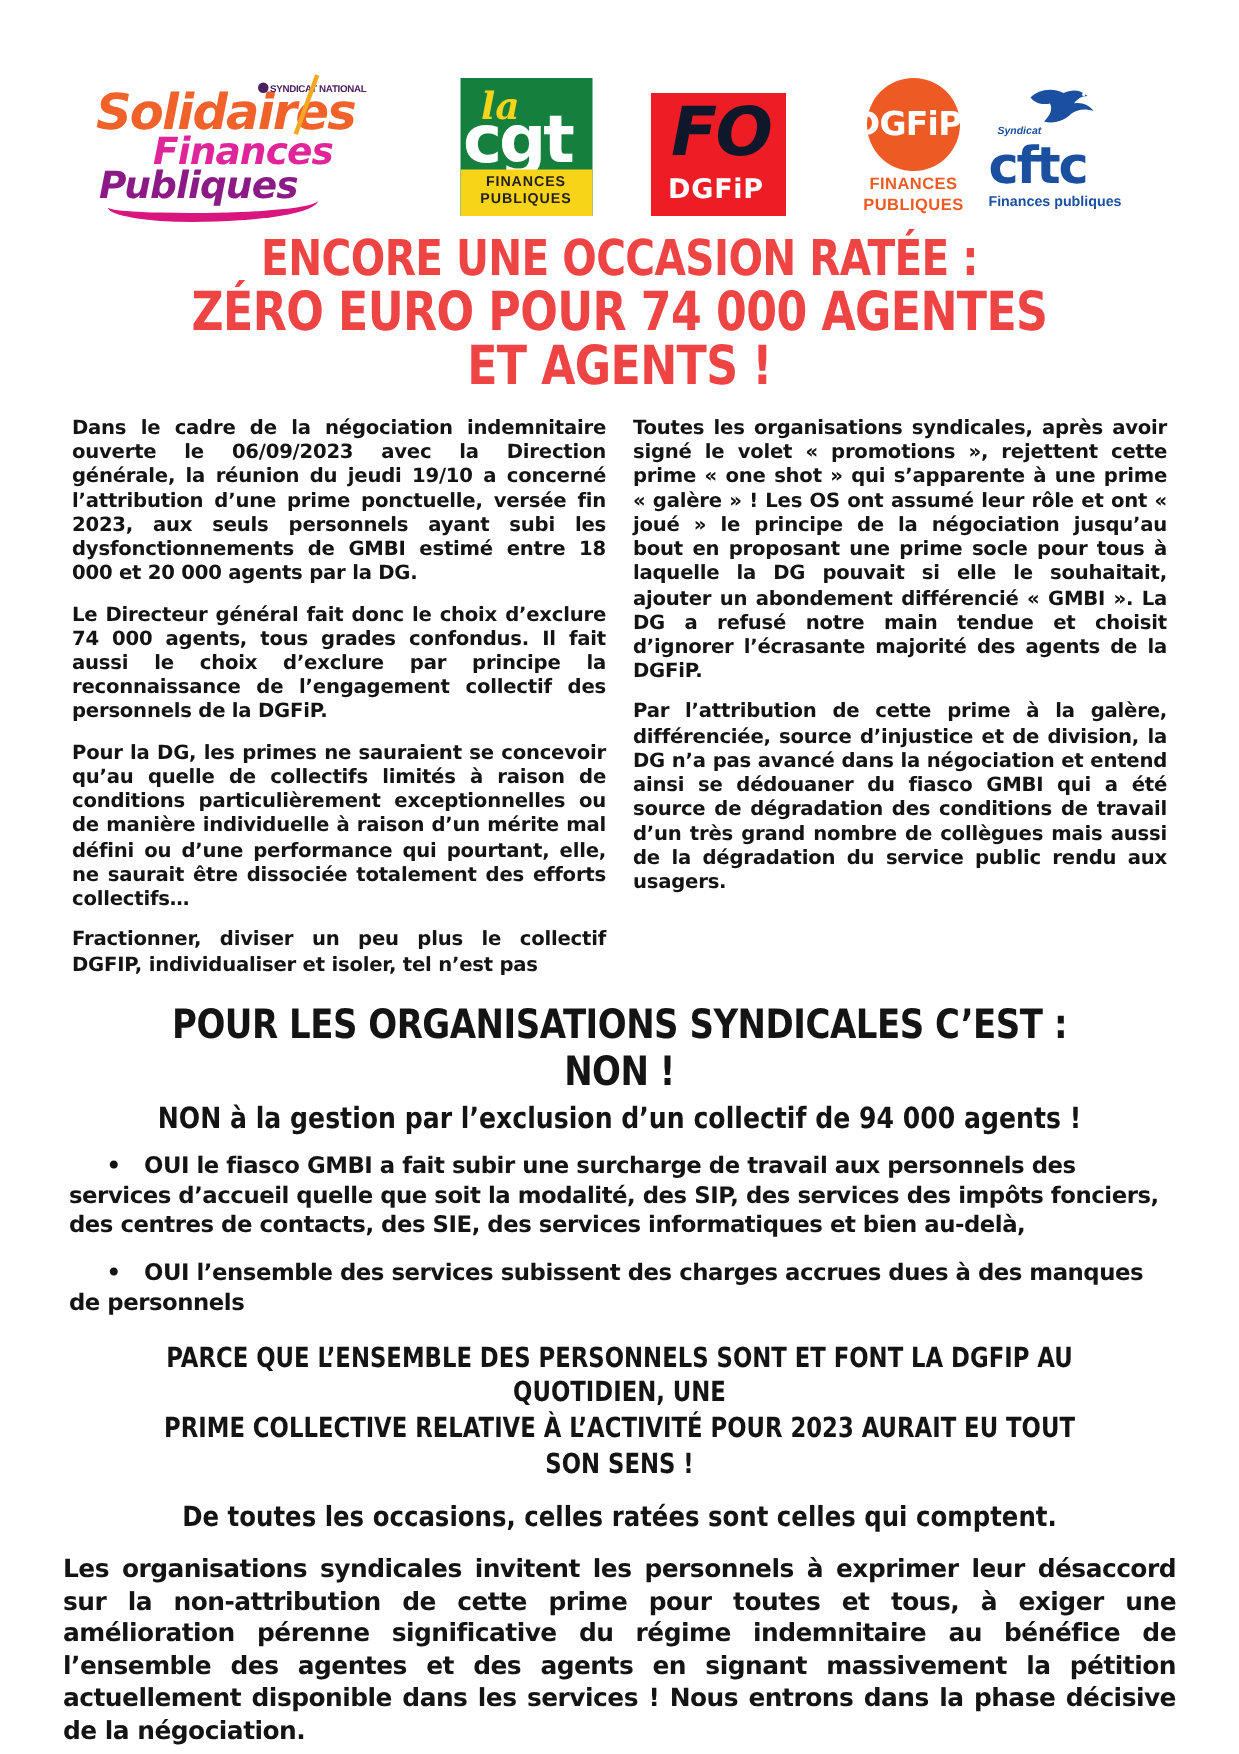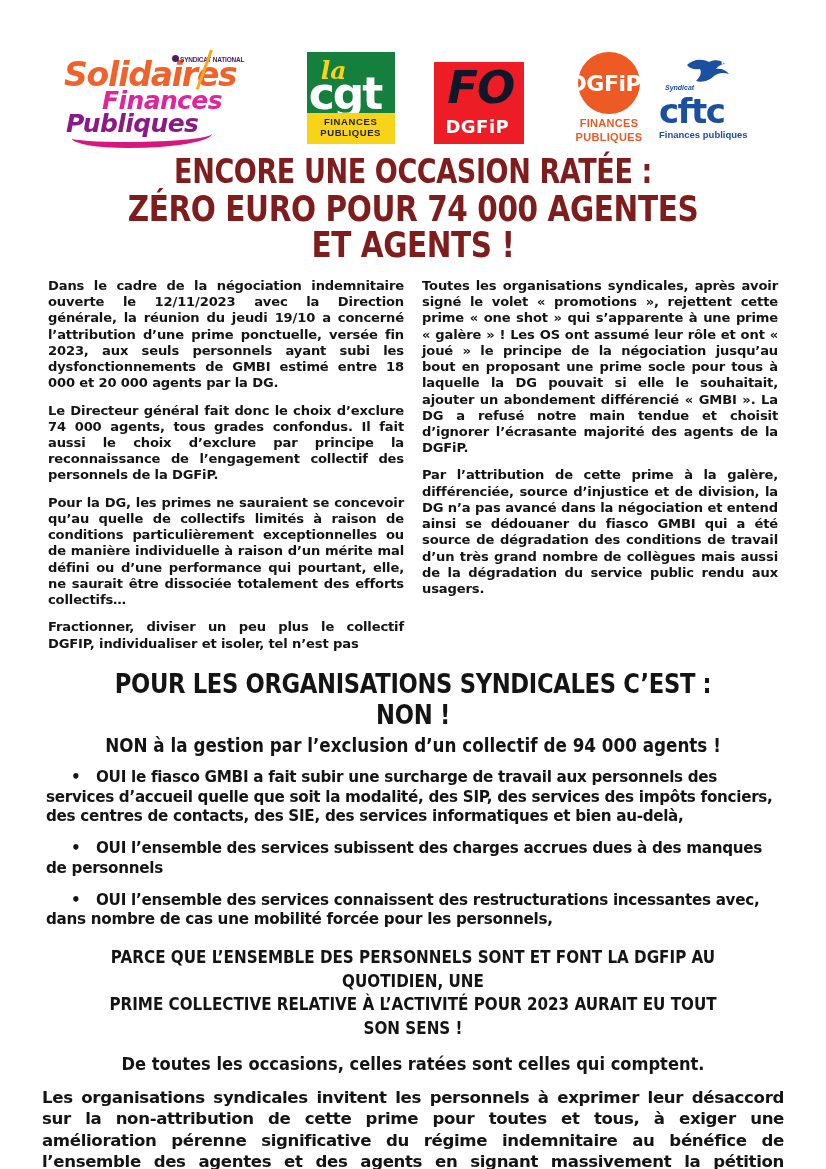--- a/index.html
+++ b/index.html
@@ -274,21 +274,21 @@
     color: #1B4FA0;
     margin-top: 2px;
   }
 
   
   .headline {
     text-align: center;
     margin-top: 12px;
     font-family: "DejaVu Sans", sans-serif;
     font-weight: bold;
-    color: #7f1d1d;
+    color: #ef4444;
     line-height: 0.98;
   }
   .headline .l1 {
     font-size: 33px;
     letter-spacing: -0.5px;
     transform: scaleX(0.82);
     transform-origin: center;
     display: block;
   }
   .headline .l2 {
@@ -462,21 +462,21 @@
 
   </div>
 
   <div class="headline">
     <span class="l1">ENCORE UNE OCCASION RATÉE :</span>
     <span class="l2">ZÉRO EURO POUR 74 000 AGENTES ET AGENTS !</span>
   </div>
 
   <div class="columns">
     <div class="col">
-      <p>Dans le cadre de la négociation indemnitaire ouverte le 12/11/2023 avec la Direction générale, la réunion du jeudi 19/10 a concerné l’attribution d’une prime ponctuelle, versée fin 2023, aux seuls personnels ayant subi les dysfonctionnements de GMBI estimé entre 18 000 et 20 000 agents par la DG.</p>
+      <p>Dans le cadre de la négociation indemnitaire ouverte le 06/09/2023 avec la Direction générale, la réunion du jeudi 19/10 a concerné l’attribution d’une prime ponctuelle, versée fin 2023, aux seuls personnels ayant subi les dysfonctionnements de GMBI estimé entre 18 000 et 20 000 agents par la DG.</p>
       <p>Le Directeur général fait donc le choix d’exclure 74 000 agents, tous grades confondus. Il fait aussi le choix d’exclure par principe la reconnaissance de l’engagement collectif des personnels de la DGFiP.</p>
       <p>Pour la DG, les primes ne sauraient se concevoir qu’au quelle de collectifs limités à raison de conditions particulièrement exceptionnelles ou de manière individuelle à raison d’un mérite mal défini ou d’une performance qui pourtant, elle, ne saurait être dissociée totalement des efforts collectifs…</p>
       <p>Fractionner, diviser un peu plus le collectif DGFIP, individualiser et isoler, tel n’est pas</p>
     </div>
     <div class="col">
       <p>Toutes les organisations syndicales, après avoir signé le volet « promotions », rejettent cette prime « one shot » qui s’apparente à une prime « galère » ! Les OS ont assumé leur rôle et ont « joué » le principe de la négociation jusqu’au bout en proposant une prime socle pour tous à laquelle la DG pouvait si elle le souhaitait, ajouter un abondement différencié « GMBI ». La DG a refusé notre main tendue et choisit d’ignorer l’écrasante majorité des agents de la DGFiP.</p>
       <p>Par l’attribution de cette prime à la galère, différenciée, source d’injustice et de division, la DG n’a pas avancé dans la négociation et entend ainsi se dédouaner du fiasco GMBI qui a été source de dégradation des conditions de travail d’un très grand nombre de collègues mais aussi de la dégradation du service public rendu aux usagers.</p>
     </div>
   </div>
 
@@ -489,23 +489,20 @@
 
     <div class="bullet-row">
       <span class="lead">•</span><span class="oui">OUI</span> <span>le fiasco GMBI a fait subir une surcharge de travail aux personnels des services d’accueil quelle que soit la modalité, des SIP, des services des impôts fonciers, des centres de contacts, des SIE, des services informatiques et bien au-delà,</span>
     </div>
 
 
     <div class="bullet-row">
       <span class="lead">•</span><span class="oui">OUI</span> <span>l’ensemble des services subissent des charges accrues dues à des manques de personnels</span>
     </div>
 
-    <div class="bullet-row">
-      <span class="lead">•</span><span class="oui">OUI</span> <span>l’ensemble des services connaissent des restructurations incessantes avec, dans nombre de cas une mobilité forcée pour les personnels,</span>
-    </div>
 
   </div>
 
   <div class="slogan">
     <div>PARCE QUE L’ENSEMBLE DES PERSONNELS SONT ET FONT LA DGFIP AU QUOTIDIEN, UNE</div>
     <div>PRIME COLLECTIVE RELATIVE À L’ACTIVITÉ POUR 2023 AURAIT EU TOUT SON SENS !</div>
   </div>
 
   <div class="subslogan">De toutes les occasions, celles ratées sont celles qui comptent.</div>
 

